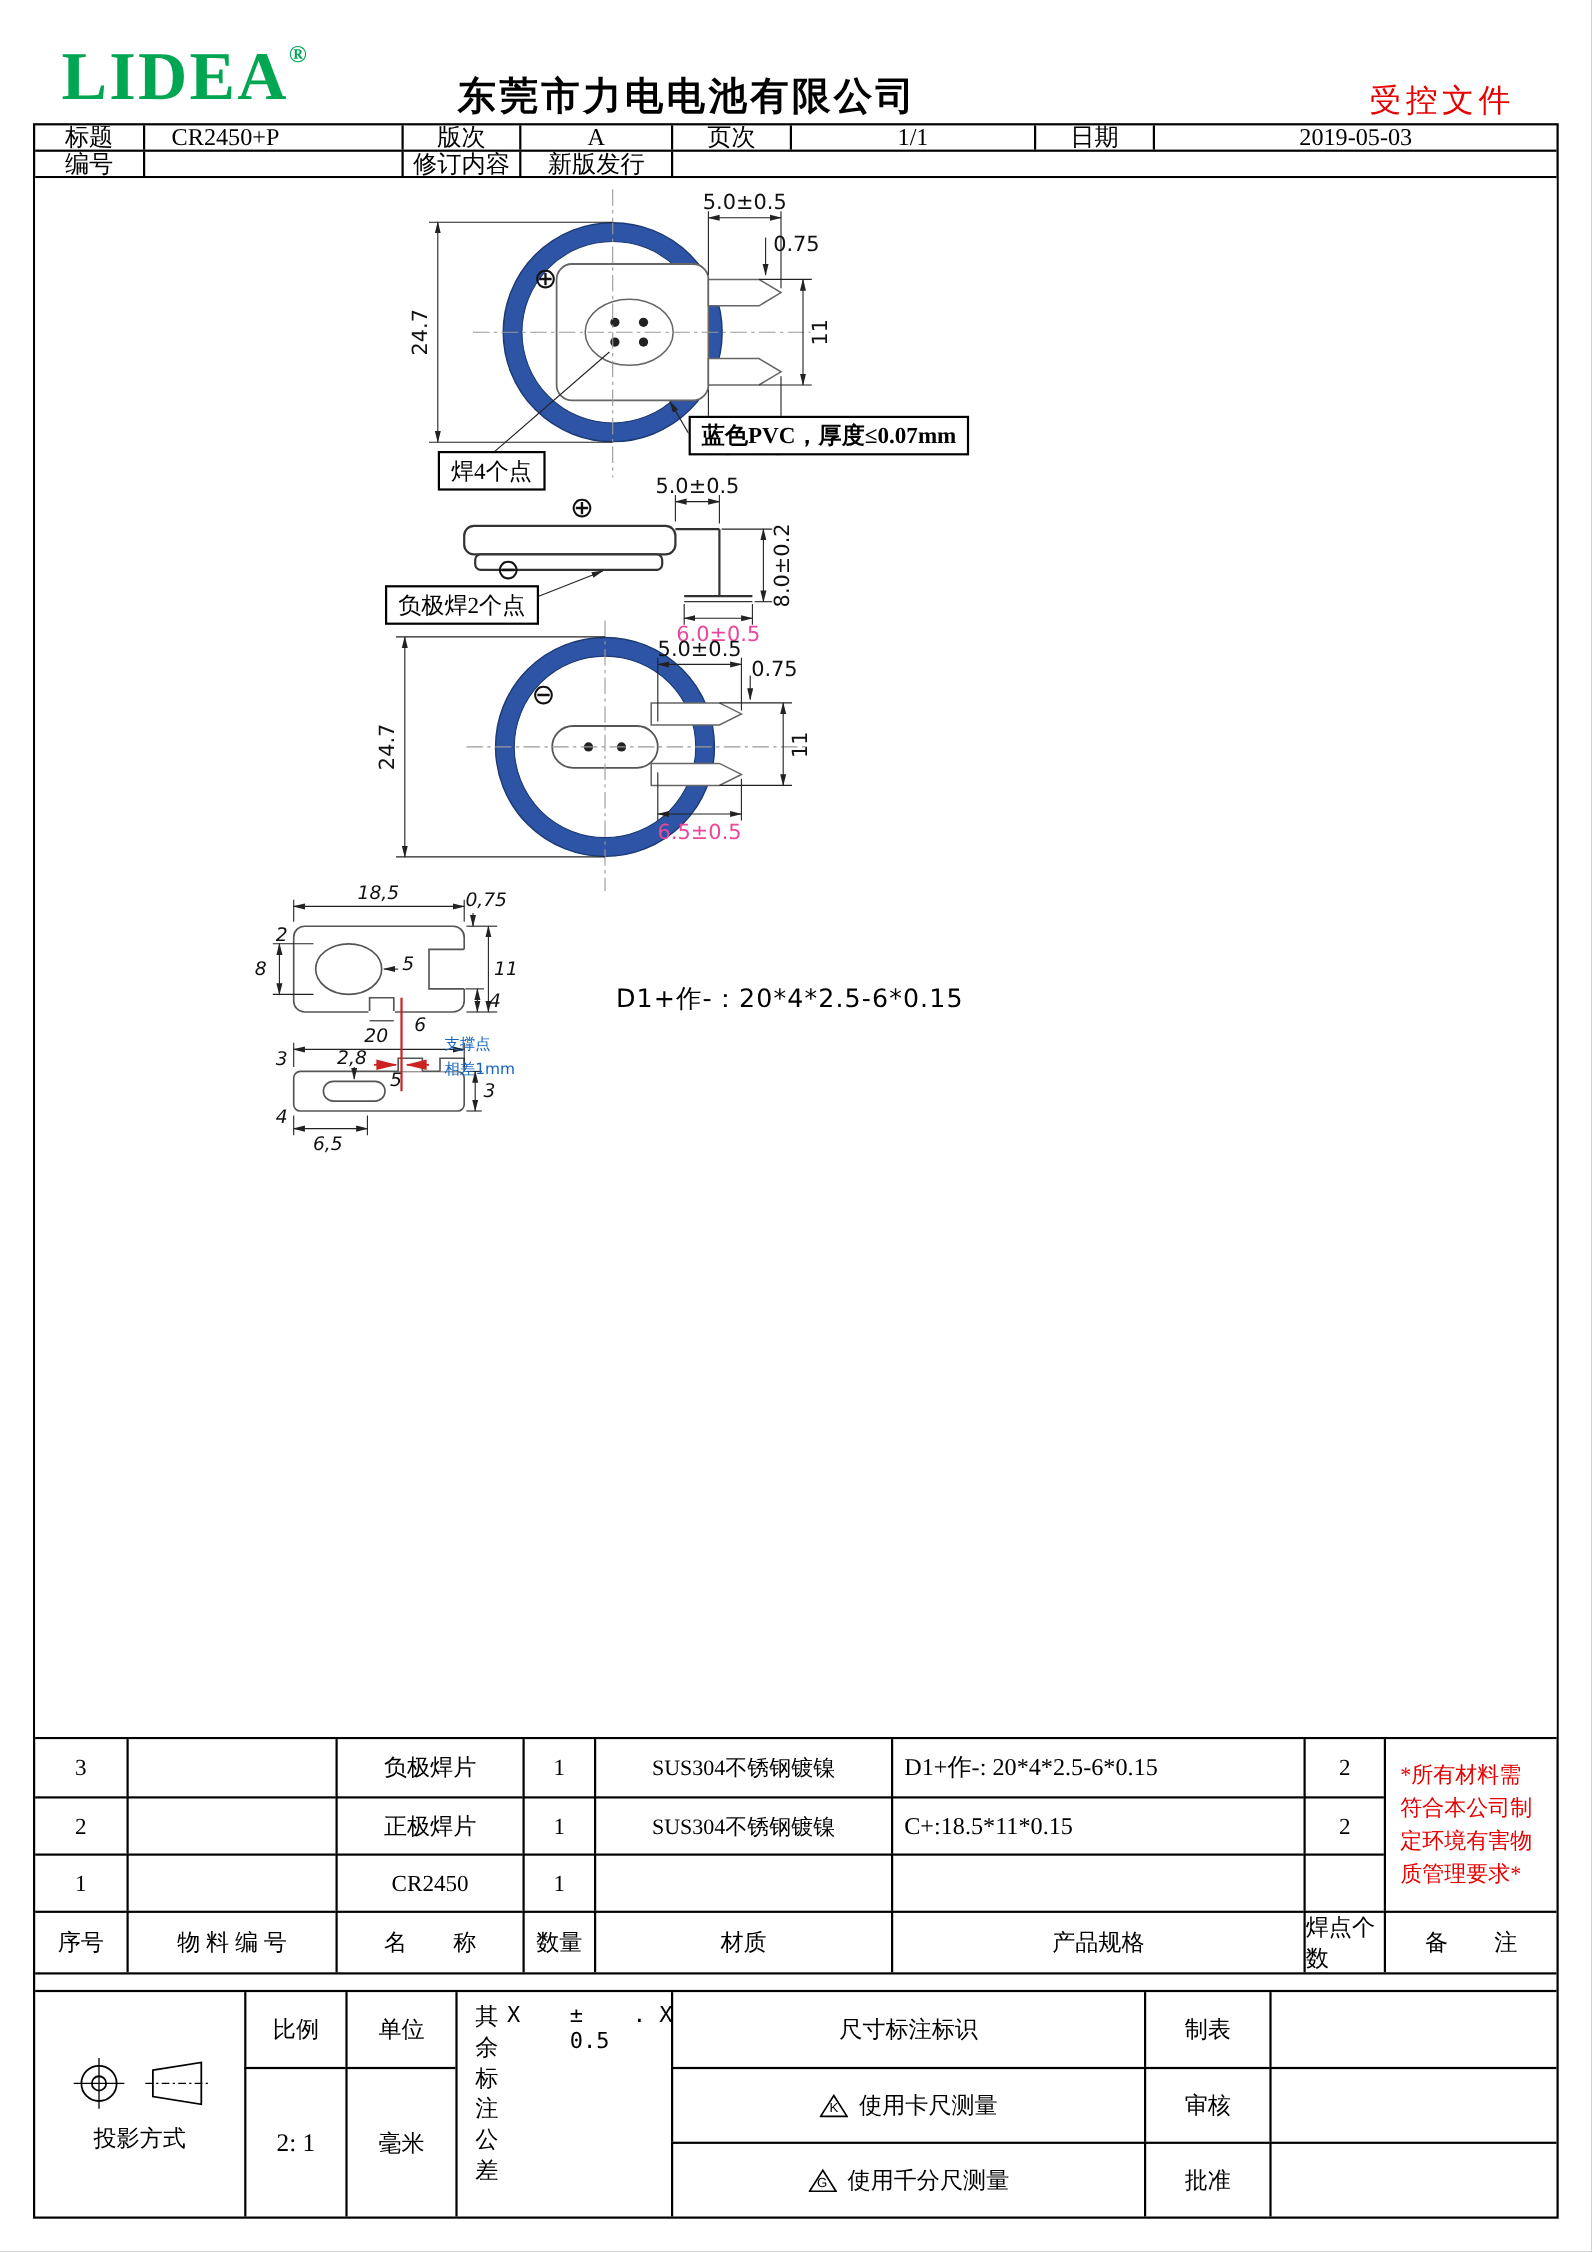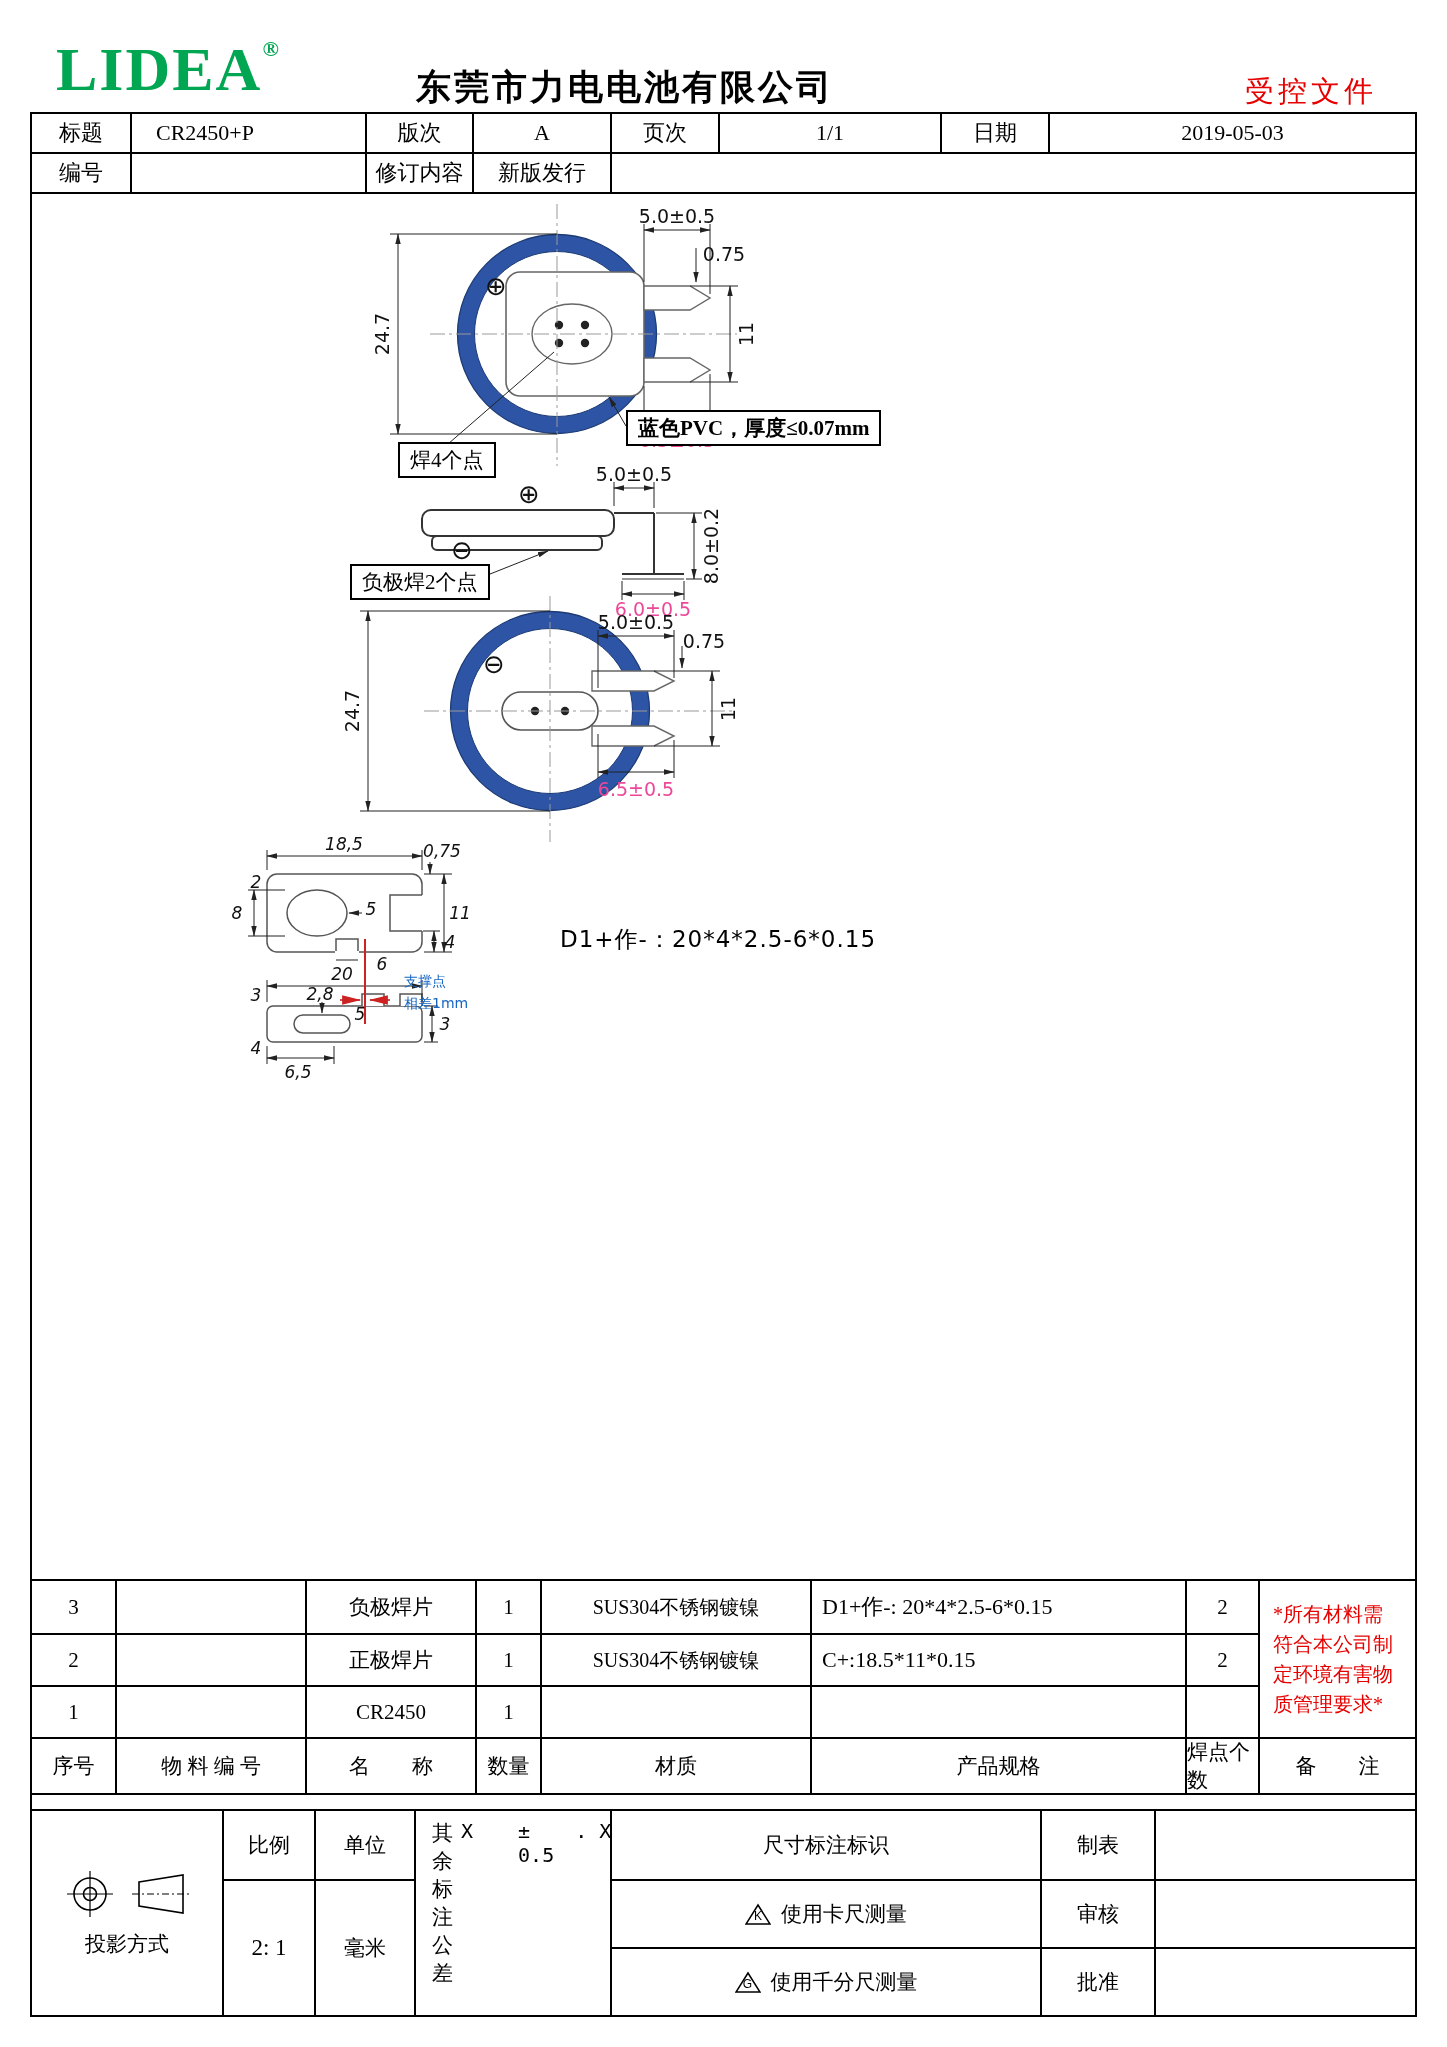--- a/index.html
+++ b/index.html
@@ -13,21 +13,21 @@
   .logo .reg{font-size:22px;vertical-align:34px;font-weight:700}
   .company{position:absolute;left:595px;top:44px;transform:translateX(-50%);font-size:35px;
         font-weight:700;letter-spacing:3px;white-space:nowrap}
   .controlled{position:absolute;right:40px;top:52px;font-size:29px;letter-spacing:4px;color:#e60000}
   
   .frame{position:absolute;left:30px;top:112px;width:1387px;height:1905px;border:2px solid #000;
          display:flex;flex-direction:column}
   .title-row{height:74px;border-bottom:2px solid #000;display:flex;align-items:center;
          justify-content:center;font-size:40px;letter-spacing:18px;padding-left:18px}
   
-  .info{display:grid;height:40px;border-bottom:2px solid #000}
+  .info{display:grid;height:24px;border-bottom:2px solid #000}
   .info1{grid-template-columns:98px 235px 107px 138px 108px 222px 108px 1fr}
   .info2{grid-template-columns:98px 235px 107px 138px 1fr}
   .ic{border-left:2px solid #000;display:flex;align-items:center;justify-content:center;
       font-size:22px;overflow:hidden}
   .ic:first-child{border-left:none}
   .ic.left{justify-content:flex-start;padding-left:24px}
   .sans{font-family:Liberation Serif, serif}
   
   .drawing{position:relative;flex:1;overflow:hidden;background:#fff}
   .draw-svg{position:absolute;left:0;top:0}

